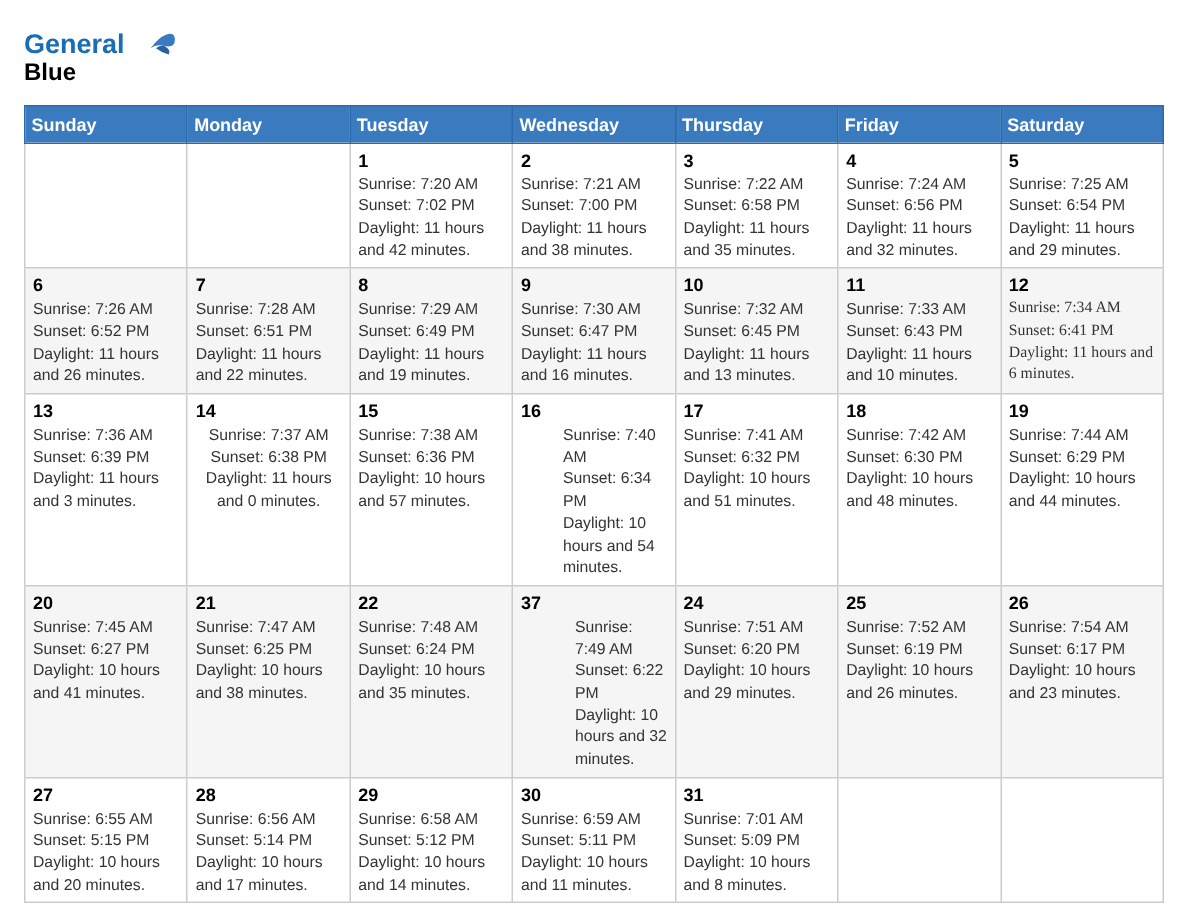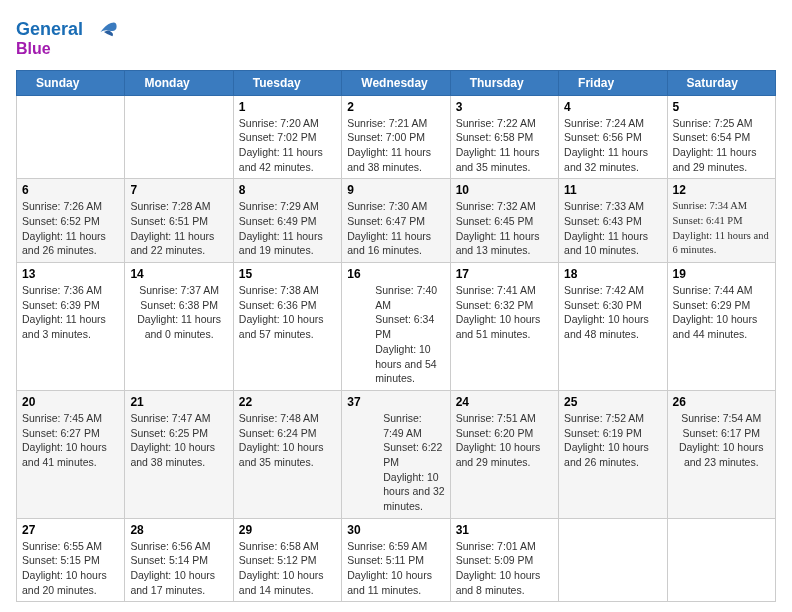--- a/index.html
+++ b/index.html
@@ -51,21 +51,21 @@
       margin-top: 2px;
     }
     table {
       width: 100%;
       border-collapse: collapse;
       font-size: 11px;
     }
     thead th {
       background: #3a7bbf;
       color: #fff;
-      padding: 5px 19px;
+      padding: 5px 4px;
       font-size: 12px;
       font-weight: bold;
       text-align: left;
       border: 1px solid #2e6aaa;
     }
     td {
       border: 1px solid #ccc;
       vertical-align: top;
       padding: 4px 5px;
       width: 14.28%;
@@ -96,21 +96,21 @@
 <div class="header">
   <div class="logo">
     <div>
       <div class="logo-text">
         <span>General</span>
         <svg class="logo-bird" viewBox="0 0 40 30" style="display:inline-block;vertical-align:middle;margin-left:2px;">
           <path d="M30,5 Q38,2 38,10 Q38,18 28,16 Q20,14 15,18 Q22,8 30,5Z" fill="#3a7bbf"></path>
           <path d="M28,16 Q35,20 32,24 Q25,22 20,18 Q24,15 28,16Z" fill="#2a5fa0"></path>
         </svg>
       </div>
-      <div class="logo-text" style="color:#a21caf;font-size:16px;margin-top:-4px;">Blue</div>
+      <div class="logo-text" style="color:#000000;font-size:16px;margin-top:-4px;">Blue</div>
     </div>
   </div>
   <div class="title-block">
     <div class="month-title"></div>
     <div class="location"></div>
   </div>
 </div>
 
 <table>
   <thead>
@@ -279,21 +279,21 @@
 Daylight: 10 hours and 29 minutes.</div>
         </td>
         <td>
           <span class="day-num">25</span>
           <div class="day-info" style="white-space: pre-line;">Sunrise: 7:52 AM
 Sunset: 6:19 PM
 Daylight: 10 hours and 26 minutes.</div>
         </td>
         <td>
           <span class="day-num">26</span>
-          <div class="day-info" style="white-space: pre-line; text-align: center;">Sunrise: 7:54 AM
+          <div class="day-info" style="white-space: pre-line;">Sunrise: 7:54 AM
 Sunset: 6:17 PM
 Daylight: 10 hours and 23 minutes.</div>
         </td>
       </tr>
       <tr>
         <td>
           <span class="day-num">27</span>
           <div class="day-info" style="white-space: pre-line;">Sunrise: 6:55 AM
 Sunset: 5:15 PM
 Daylight: 10 hours and 20 minutes.</div>

